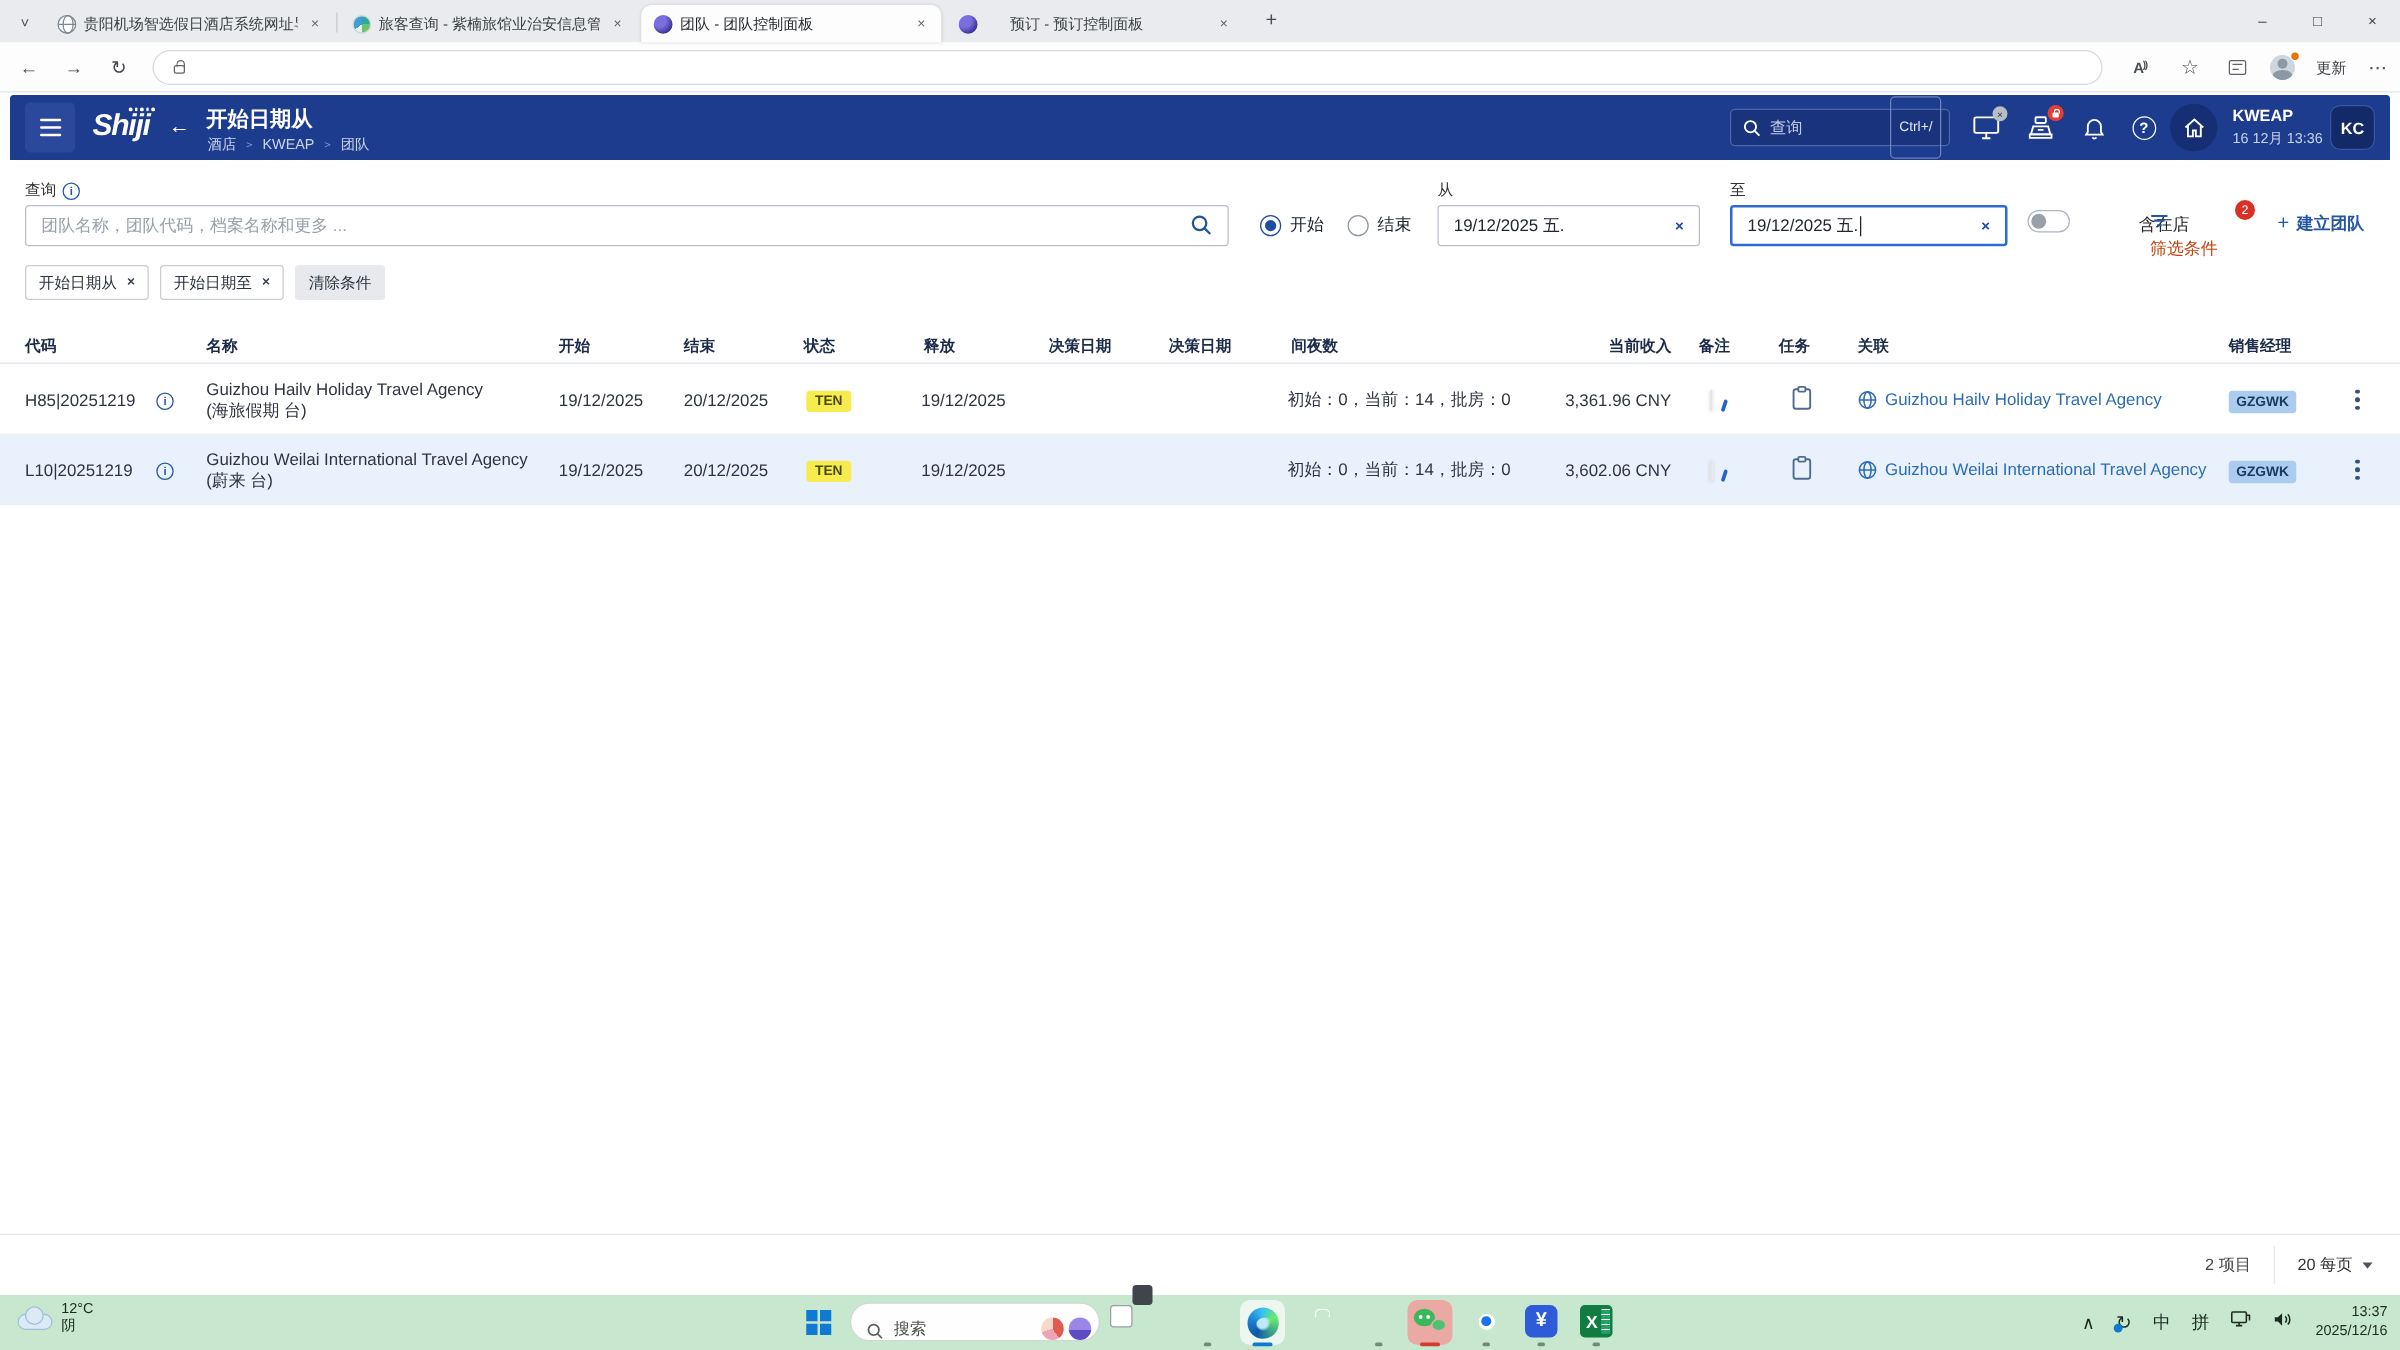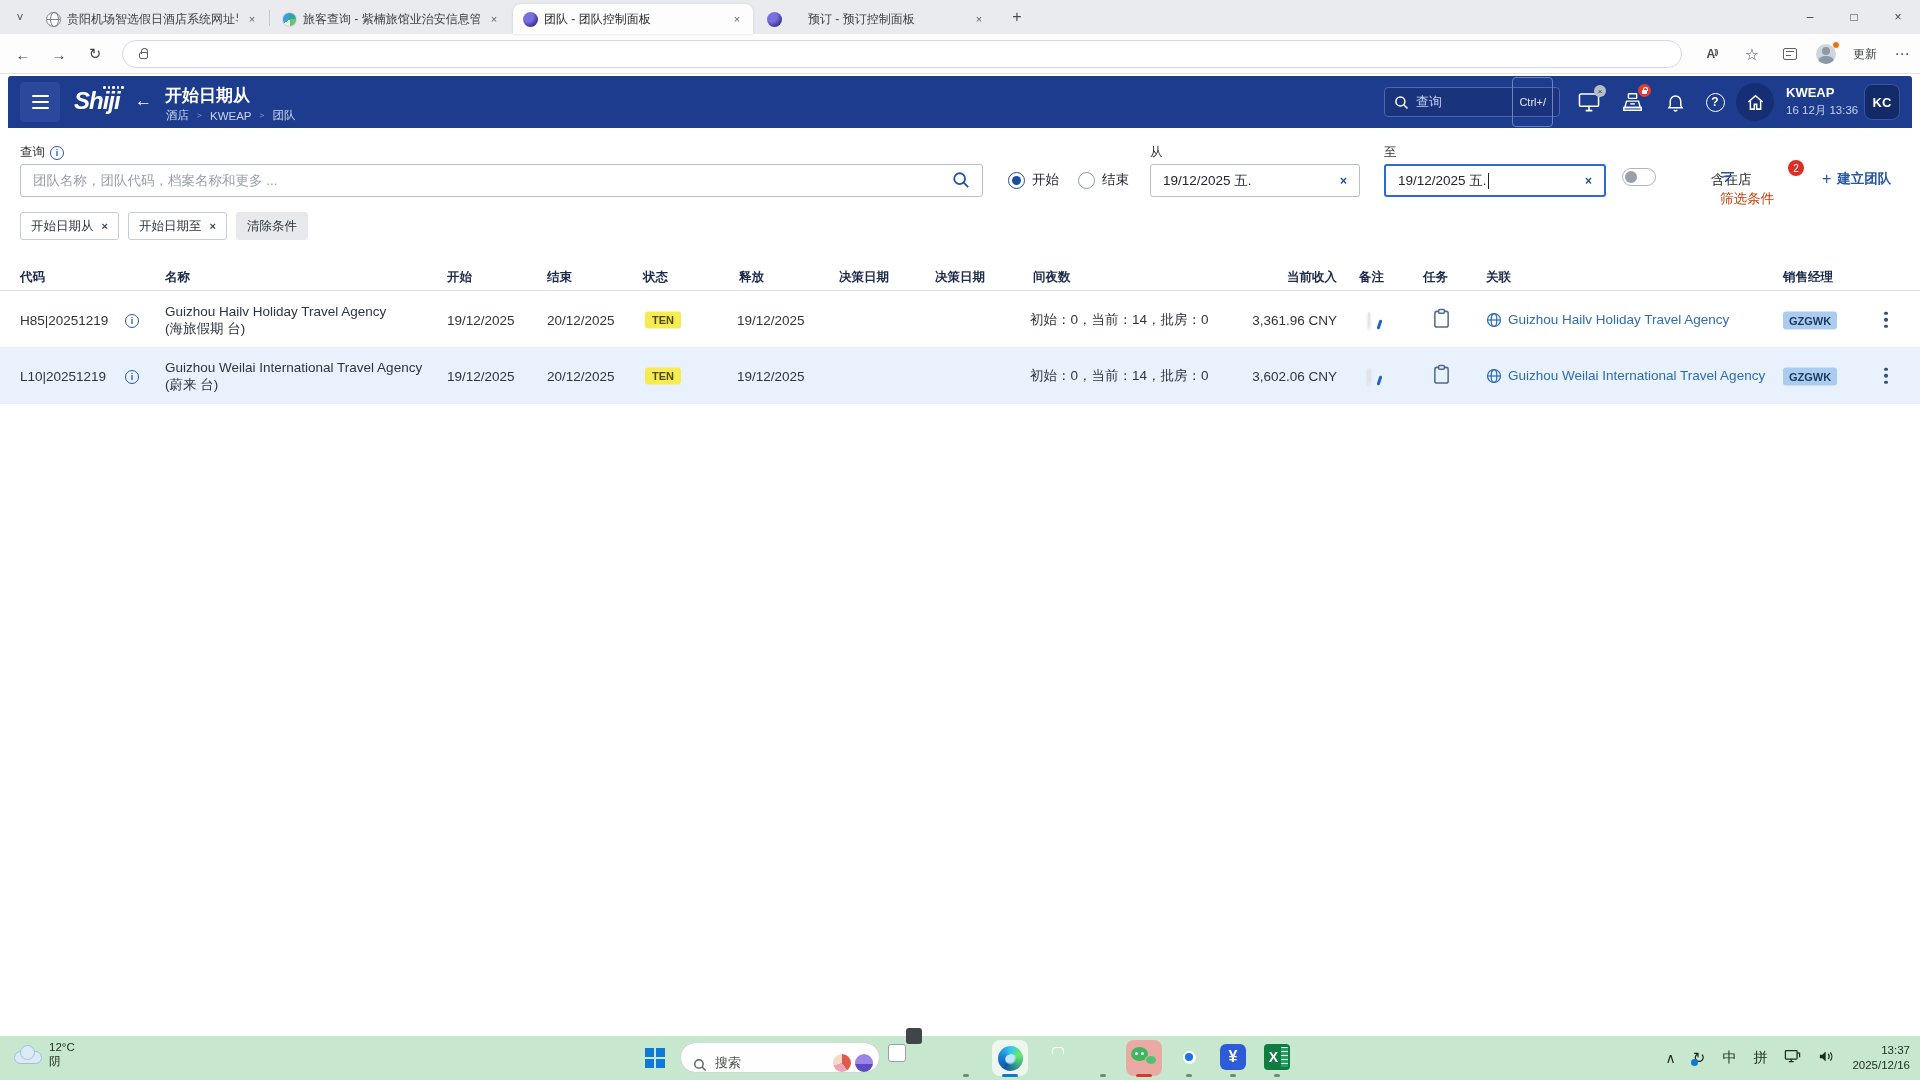--- a/index.html
+++ b/index.html
@@ -452,20 +452,28 @@
       <span>Guizhou Weilai International Travel Agency</span>
     </span>
     <span class="td" style="left:1783px;"><span class="mgr">GZGWK</span></span>
     <span class="td kebab" style="left:1884px;">
         <i></i>
         <i></i>
         <i></i>
       </span>
   </div>
 
+  <div class="pagefoot">
+    <span class="totaltxt">2 项目</span>
+    <span class="vdiv"></span>
+    <span class="pagesize">
+      <span>20 每页</span>
+      <span class="caret-down"></span>
+    </span>
+  </div>
 
   <div class="taskbar">
     <div class="weather">
       <span class="cloud"></span>
       <span class="wtxt">
         <div>12°C</div>
         <div>阴</div>
       </span>
     </div>
 

